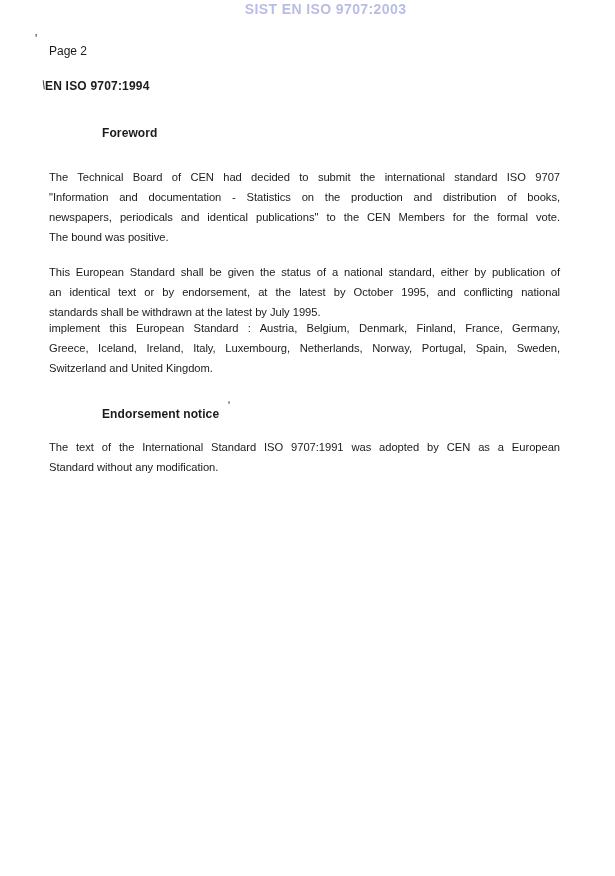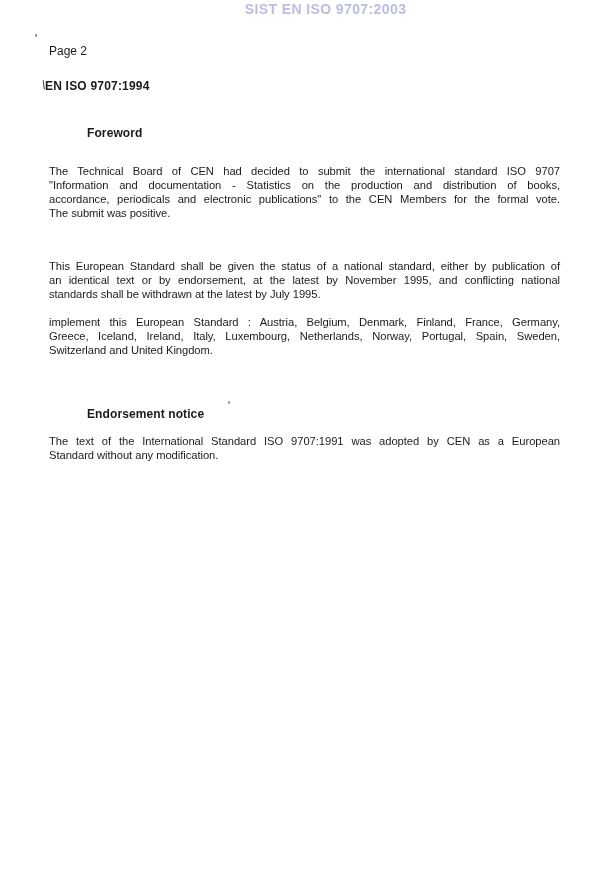--- a/index.html
+++ b/index.html
@@ -42,40 +42,40 @@
     position: absolute;
     left: 45px;
     top: 59px;
     font-size: 12px;
     font-weight: 700;
     letter-spacing: 0.2px;
     margin-top: 20px;
   }
   .h {
     position: absolute;
-    left: 43px;
+    left: 58px;
     margin: 0;
     font-size: 12px;
     font-weight: 700;
     letter-spacing: 0.1px;
     padding-left: 44px;
   }
   .h-foreword { top: 126px; }
   .h-endorsement { top: 407px; }
   .para {
     position: absolute;
     left: 49px;
     width: 511px;
     font-size: 11.2px;
     line-height: 14.1px;
     letter-spacing: -0.05px;
     font-weight: 400;
     color: #1b1b1b;
   }
-  .para .pline { text-align: justify; text-align-last: justify; }
+  .para .pline { text-align: justify; text-align-last: justify; margin-top: 6px; }
   .para .pline.last { text-align-last: left; }
   .p1 { top: 164px; }
   .p2 { top: 227px; left: 50px; }
   .p3 { top: 259px; }
   .p4 { top: 315px; }
   .p5 { top: 434px; }
   .artifact {
     position: absolute;
     font-size: 12px;
     color: #333;
@@ -109,28 +109,28 @@
 
   <div class="stdref">EN ISO 9707:1994</div>
 
   <span class="artifact a-backslash">\</span>
 
   <h2 class="h h-foreword">Foreword</h2>
 
   <div class="para p1">
       <div class="pline">The Technical Board of CEN had decided to submit the international standard ISO 9707</div>
       <div class="pline">"Information and documentation - Statistics on the production and distribution of books,</div>
-      <div class="pline">accordance, periodicals and electronic publications" to the CEN Members for the formal vote.</div>
-      <div class="pline last">The submit was positive.</div>
+      <div class="pline">newspapers, periodicals and identical publications" to the CEN Members for the formal vote.</div>
+      <div class="pline last">The bound was positive.</div>
     </div>
 
 
   <div class="para p3">
       <div class="pline">This European Standard shall be given the status of a national standard, either by publication of</div>
-      <div class="pline">an identical text or by endorsement, at the latest by November 1995, and conflicting national</div>
+      <div class="pline">an identical text or by endorsement, at the latest by October 1995, and conflicting national</div>
       <div class="pline last">standards shall be withdrawn at the latest by July 1995.</div>
     </div>
 
   <div class="para p4">
       <div class="pline">implement this European Standard : Austria, Belgium, Denmark, Finland, France, Germany,</div>
       <div class="pline">Greece, Iceland, Ireland, Italy, Luxembourg, Netherlands, Norway, Portugal, Spain, Sweden,</div>
       <div class="pline last">Switzerland and United Kingdom.</div>
     </div>
 
   <h2 class="h h-endorsement">Endorsement notice</h2>

